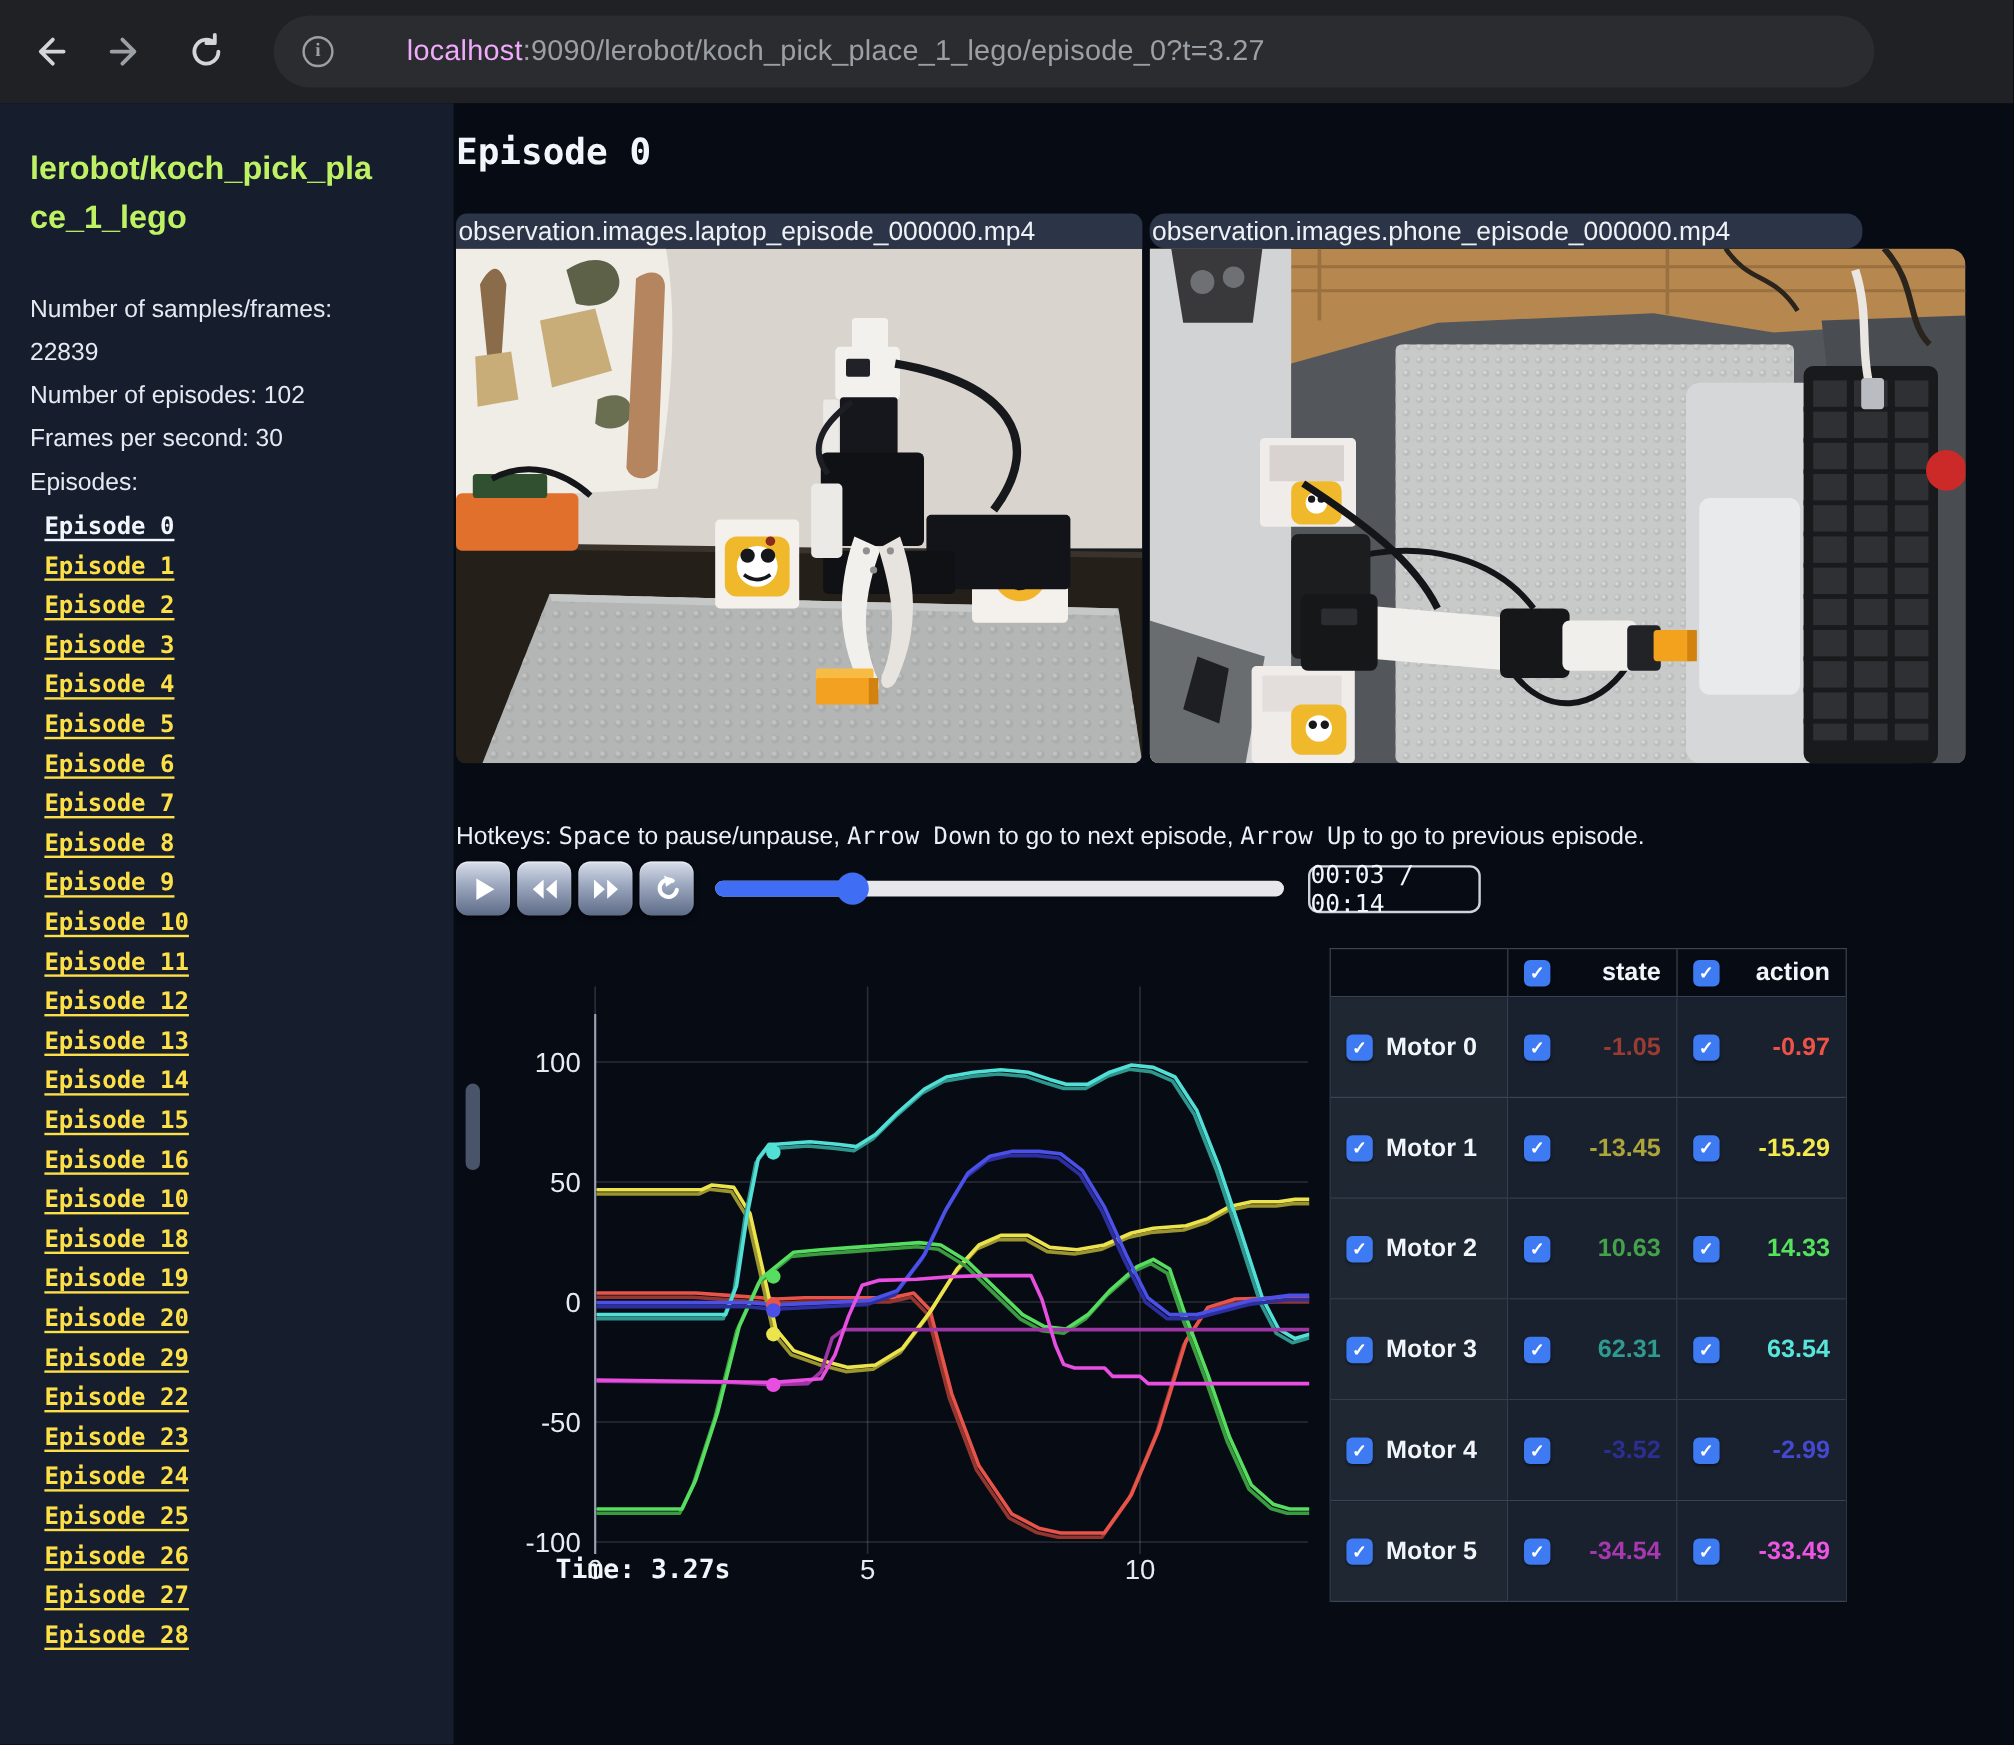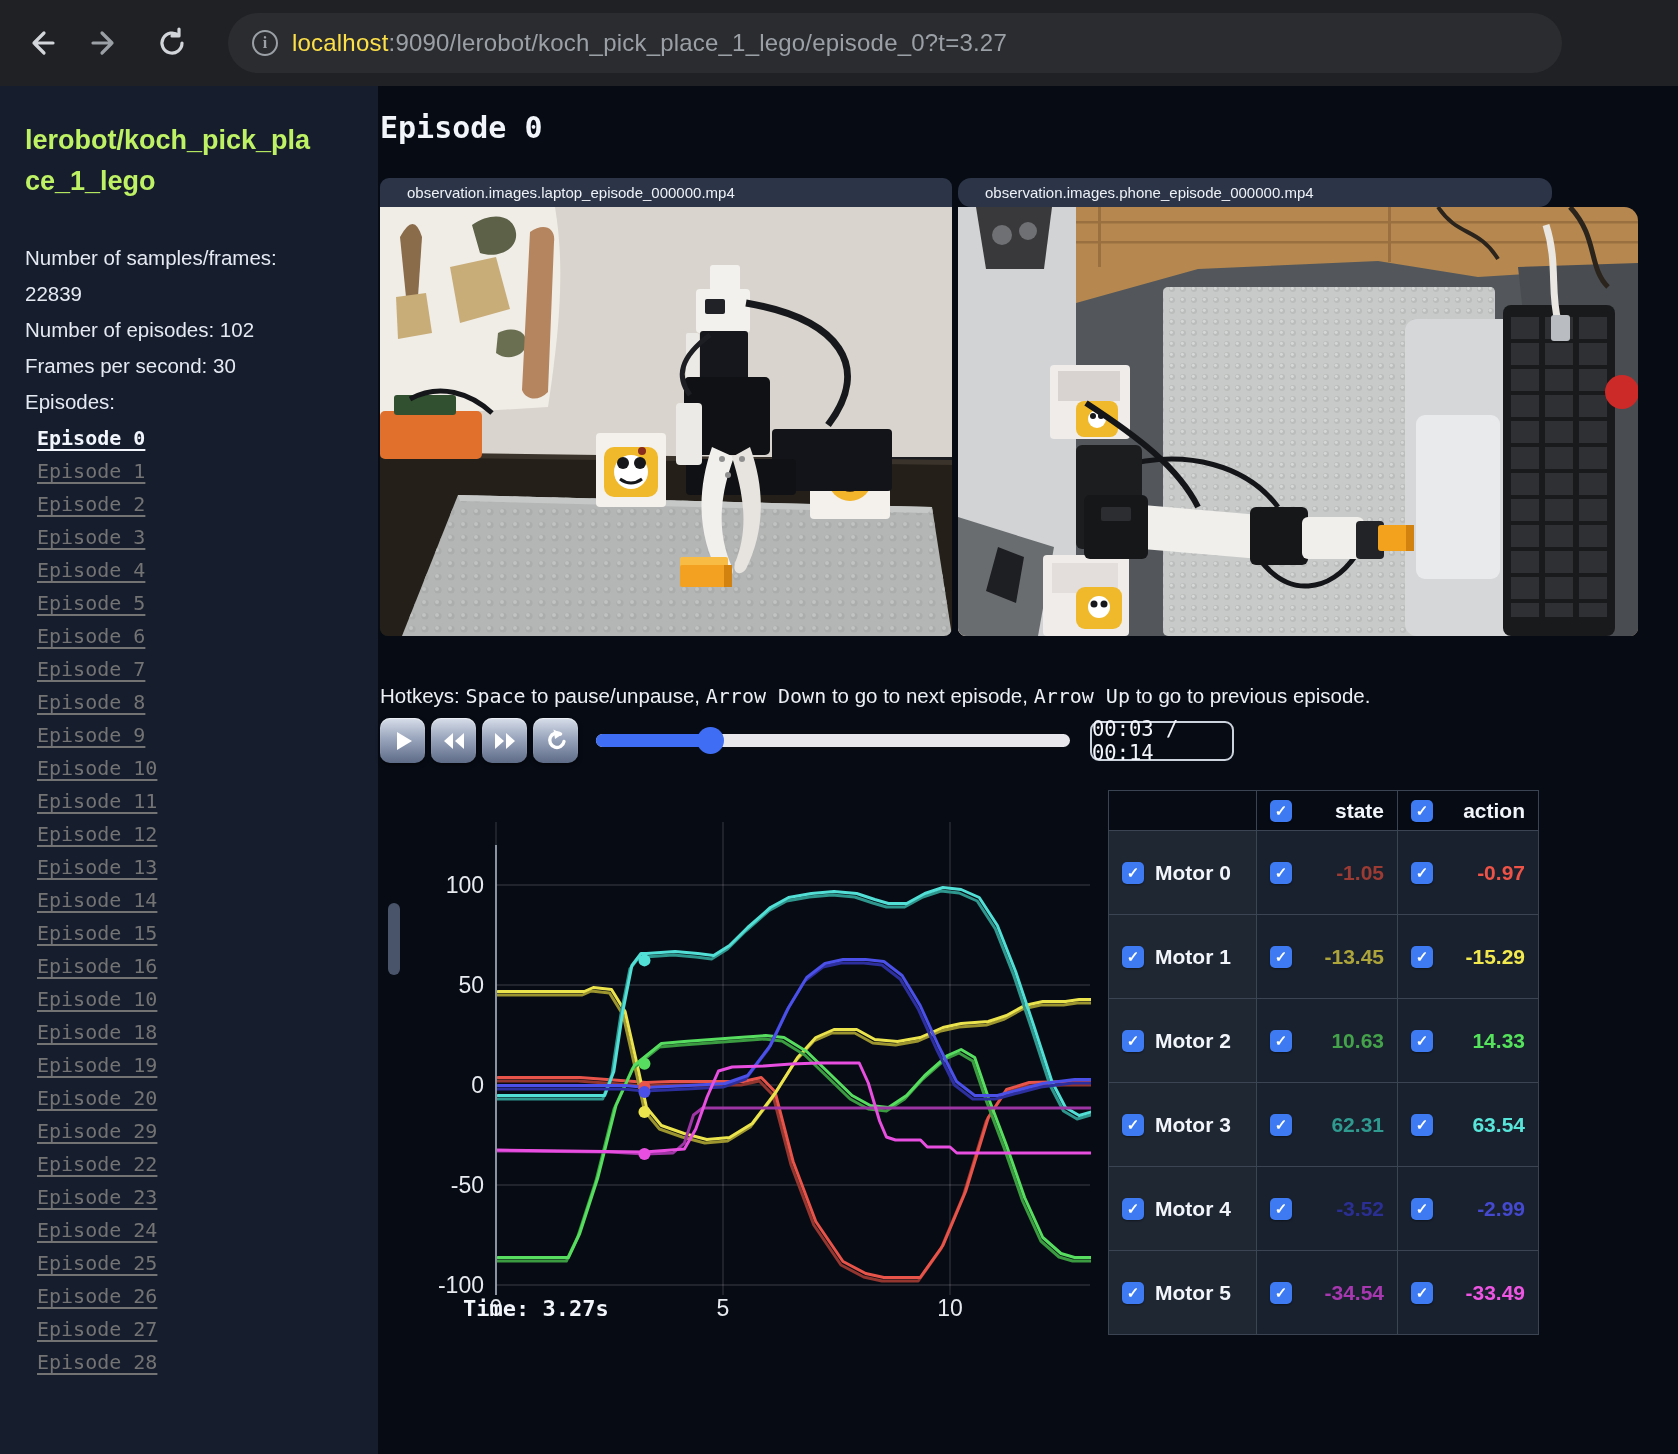--- a/index.html
+++ b/index.html
@@ -9,37 +9,37 @@
     background:#070b14; font-family:"Liberation Sans", sans-serif; color:#e8ecf2;
   }
   .mono { font-family:"DejaVu Sans Mono", monospace; }
 
   
   #topbar { position:absolute; left:0; top:0; width:1678px; height:86px; background:#202124; }
   .navicon { position:absolute; top:21px; width:44px; height:44px; display:flex; align-items:center; justify-content:center; cursor:pointer; }
   #omnibox { position:absolute; left:228px; top:13px; width:1334px; height:60px; border-radius:30px; background:#2b2c2f; display:flex; align-items:center; }
   #infoicon { width:26px; height:26px; border:2.5px solid #9aa0a6; border-radius:50%; margin-left:24px; display:flex; align-items:center; justify-content:center; color:#9aa0a6; font-size:16px; font-weight:bold; font-family:"Liberation Serif", serif; }
   #urltext { margin-left:14px; font-size:24px; letter-spacing:.2px; white-space:nowrap; }
-  #urltext .host { color:#fde047; }
+  #urltext .host { color:#f0abfc;margin-left:47px; }
   #urltext .rest { color:#9aa0a6; }
 
   
   #sidebar { position:absolute; left:0; top:86px; width:378px; height:1368px; background:#161d2d; padding:34px 20px 0 25px; overflow:hidden; }
   #ds-title { width:300px; font-size:27px; font-weight:bold; color:#bef264; line-height:41px; word-break:break-all; margin-bottom:38px; }
   .info-line { width:305px; font-size:20.5px; line-height:36px; color:#e4e9f2; }
   #episode-list { margin-top:2px; margin-left:12px; }
-  .ep-link { display:block; width:max-content; font-family:"DejaVu Sans Mono", monospace; font-size:20px; line-height:33px; color:#737373; text-decoration:underline; text-underline-offset:4px; cursor:pointer; }
+  .ep-link { display:block; width:max-content; font-family:"DejaVu Sans Mono", monospace; font-size:20px; line-height:33px; color:#fde047; text-decoration:underline; text-underline-offset:4px; cursor:pointer;font-weight:bold; }
   .ep-link.active { font-weight:bold; color:#f2f6fc; }
   #side-scroll-thumb { position:absolute; left:388px; top:903px; width:12px; height:72px; border-radius:6px; background:#49536a; }
 
   
   #page-heading { position:absolute; left:380px; top:110px; font-family:"DejaVu Sans Mono", monospace; font-size:30px; font-weight:bold; color:#f2f5fa; }
 
   
-  .vpanel-header { position:absolute; top:178px; height:29px; background:#2b3547; border-radius:9px 9px 0 0; display:flex; align-items:center; padding-left:27px; font-size:15px; color:#eef1f6; }
+  .vpanel-header { position:absolute; top:178px; height:29px; background:#2b3547; border-radius:9px 9px 0 0; display:flex; align-items:center; padding-left:2px; font-size:22px; color:#eef1f6; }
   .video { position:absolute; top:207px; height:429px; background:#1a1c20; overflow:hidden; }
   #video-left { left:380px; width:572px; border-radius:0 0 8px 8px; }
   #video-right { left:958px; width:680px; border-radius:0 14px 8px 8px; }
   #vh-left { left:380px; width:572px; }
   #vh-right { left:958px; width:594px;border-radius:13px; }
 
   
   #hotkeys { position:absolute; left:380px; top:684px; font-size:20.5px; color:#eceff4; }
   #hotkeys .mono { font-size:20px; }
 

